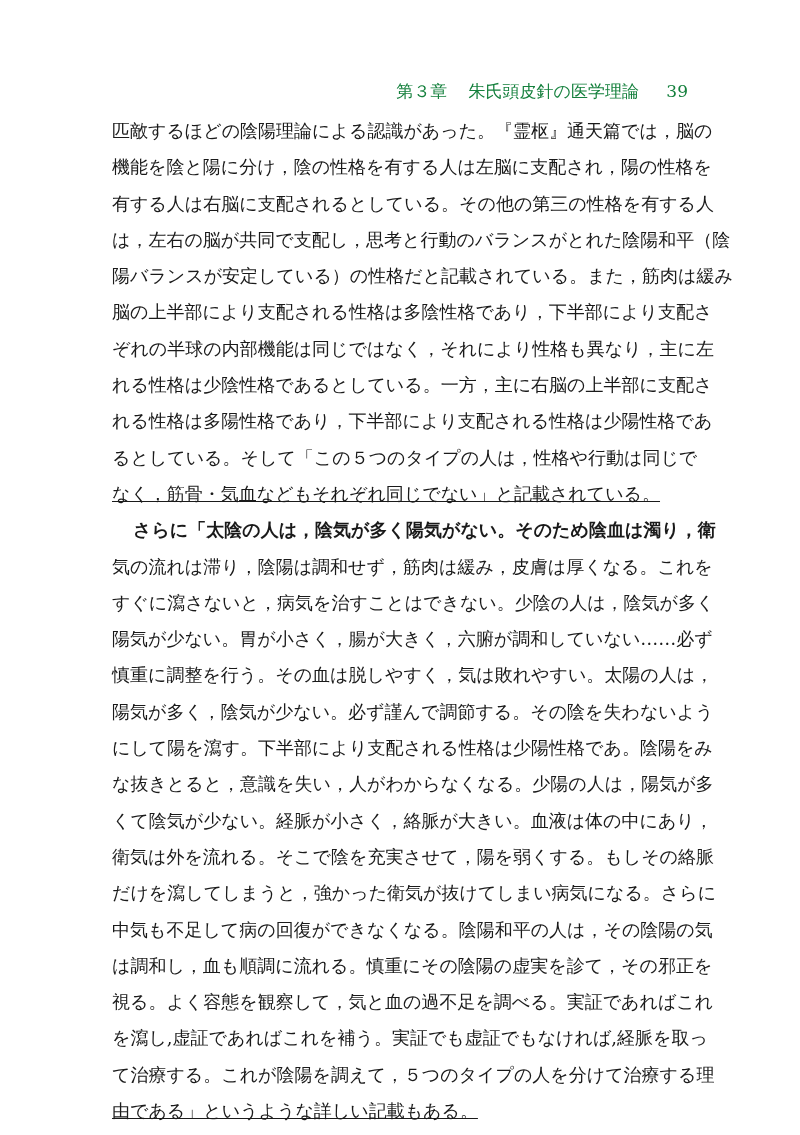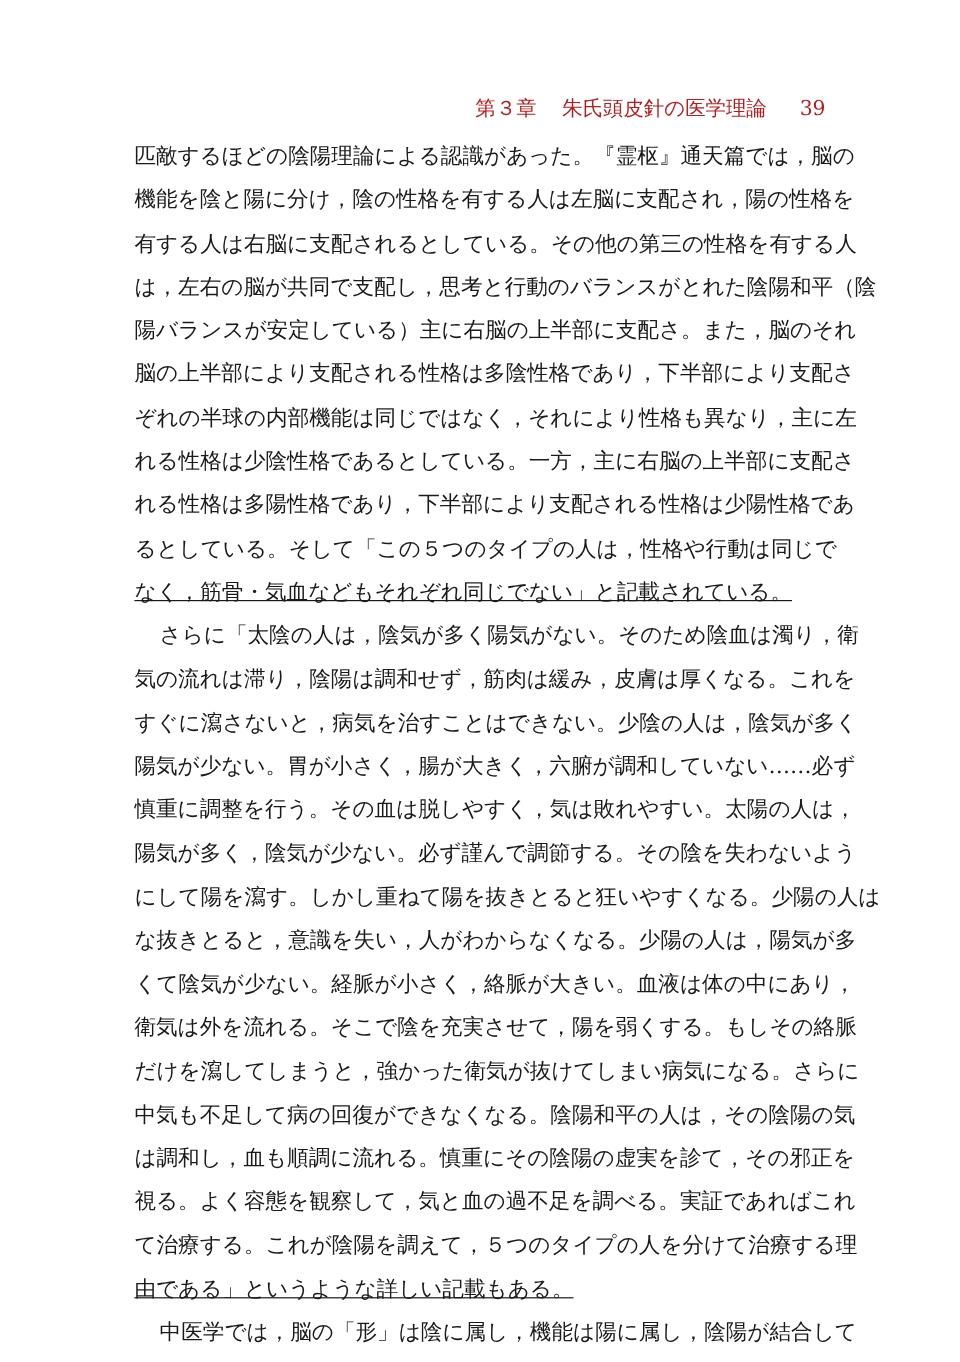--- a/index.html
+++ b/index.html
@@ -15,21 +15,21 @@
     font-family: "DejaVu Serif", "Liberation Serif", serif;
     color: #1a1a1a;
   }
   .running-header {
     position: absolute;
     top: 80px;
     right: 112px;
     font-size: 17px;
     line-height: 22px;
     white-space: nowrap;
-    color: #b91c1c;
+    color: #15803d;
   }
   .running-header .chapter { margin-right: 16px; }
   .running-header .page-num { margin-left: 22px; }
   .body-text {
     position: absolute;
     left: 112px;
     top: 113px;
     width: 580px;
   }
   .line {
@@ -40,53 +40,55 @@
     text-align: justify;
     text-align-last: justify;
     letter-spacing: 0px;
   }
   .line.last {
     text-align-last: left;
     text-decoration: underline;
   }
   .line.indent {
     padding-left: 21px;
+    font-weight: bold;
   }
 </style>
 </head>
 <body>
 
 <div class="running-header">
   <span class="chapter">第３章</span>
   <span class="title">朱氏頭皮針の医学理論</span>
   <span class="page-num">39</span>
 </div>
 
 <div class="body-text">
   <div class="line">匹敵するほどの陰陽理論による認識があった。『霊枢』通天篇では，脳の</div>
   <div class="line">機能を陰と陽に分け，陰の性格を有する人は左脳に支配され，陽の性格を</div>
   <div class="line">有する人は右脳に支配されるとしている。その他の第三の性格を有する人</div>
   <div class="line">は，左右の脳が共同で支配し，思考と行動のバランスがとれた陰陽和平（陰</div>
-  <div class="line">陽バランスが安定している）主に右脳の上半部に支配さ。また，脳のそれ</div>
+  <div class="line">陽バランスが安定している）の性格だと記載されている。また，筋肉は緩み</div>
   <div class="line">脳の上半部により支配される性格は多陰性格であり，下半部により支配さ</div>
   <div class="line">ぞれの半球の内部機能は同じではなく，それにより性格も異なり，主に左</div>
   <div class="line">れる性格は少陰性格であるとしている。一方，主に右脳の上半部に支配さ</div>
   <div class="line">れる性格は多陽性格であり，下半部により支配される性格は少陽性格であ</div>
   <div class="line">るとしている。そして「この５つのタイプの人は，性格や行動は同じで</div>
   <div class="line last">なく，筋骨・気血などもそれぞれ同じでない」と記載されている。</div>
   <div class="line indent">さらに「太陰の人は，陰気が多く陽気がない。そのため陰血は濁り，衛</div>
   <div class="line">気の流れは滞り，陰陽は調和せず，筋肉は緩み，皮膚は厚くなる。これを</div>
   <div class="line">すぐに瀉さないと，病気を治すことはできない。少陰の人は，陰気が多く</div>
   <div class="line">陽気が少ない。胃が小さく，腸が大きく，六腑が調和していない……必ず</div>
   <div class="line">慎重に調整を行う。その血は脱しやすく，気は敗れやすい。太陽の人は，</div>
   <div class="line">陽気が多く，陰気が少ない。必ず謹んで調節する。その陰を失わないよう</div>
-  <div class="line">にして陽を瀉す。しかし重ねて陽を抜きとると狂いやすくなる。少陽の人は</div>
+  <div class="line">にして陽を瀉す。下半部により支配される性格は少陽性格であ。陰陽をみ</div>
   <div class="line">な抜きとると，意識を失い，人がわからなくなる。少陽の人は，陽気が多</div>
   <div class="line">くて陰気が少ない。経脈が小さく，絡脈が大きい。血液は体の中にあり，</div>
   <div class="line">衛気は外を流れる。そこで陰を充実させて，陽を弱くする。もしその絡脈</div>
   <div class="line">だけを瀉してしまうと，強かった衛気が抜けてしまい病気になる。さらに</div>
   <div class="line">中気も不足して病の回復ができなくなる。陰陽和平の人は，その陰陽の気</div>
   <div class="line">は調和し，血も順調に流れる。慎重にその陰陽の虚実を診て，その邪正を</div>
   <div class="line">視る。よく容態を観察して，気と血の過不足を調べる。実証であればこれ</div>
+  <div class="line">を瀉し,虚証であればこれを補う。実証でも虚証でもなければ,経脈を取っ</div>
   <div class="line">て治療する。これが陰陽を調えて，５つのタイプの人を分けて治療する理</div>
   <div class="line last">由である」というような詳しい記載もある。</div>
   <div class="line indent">中医学では，脳の「形」は陰に属し，機能は陽に属し，陰陽が結合して</div>
 </div>
 
 </body></html>

